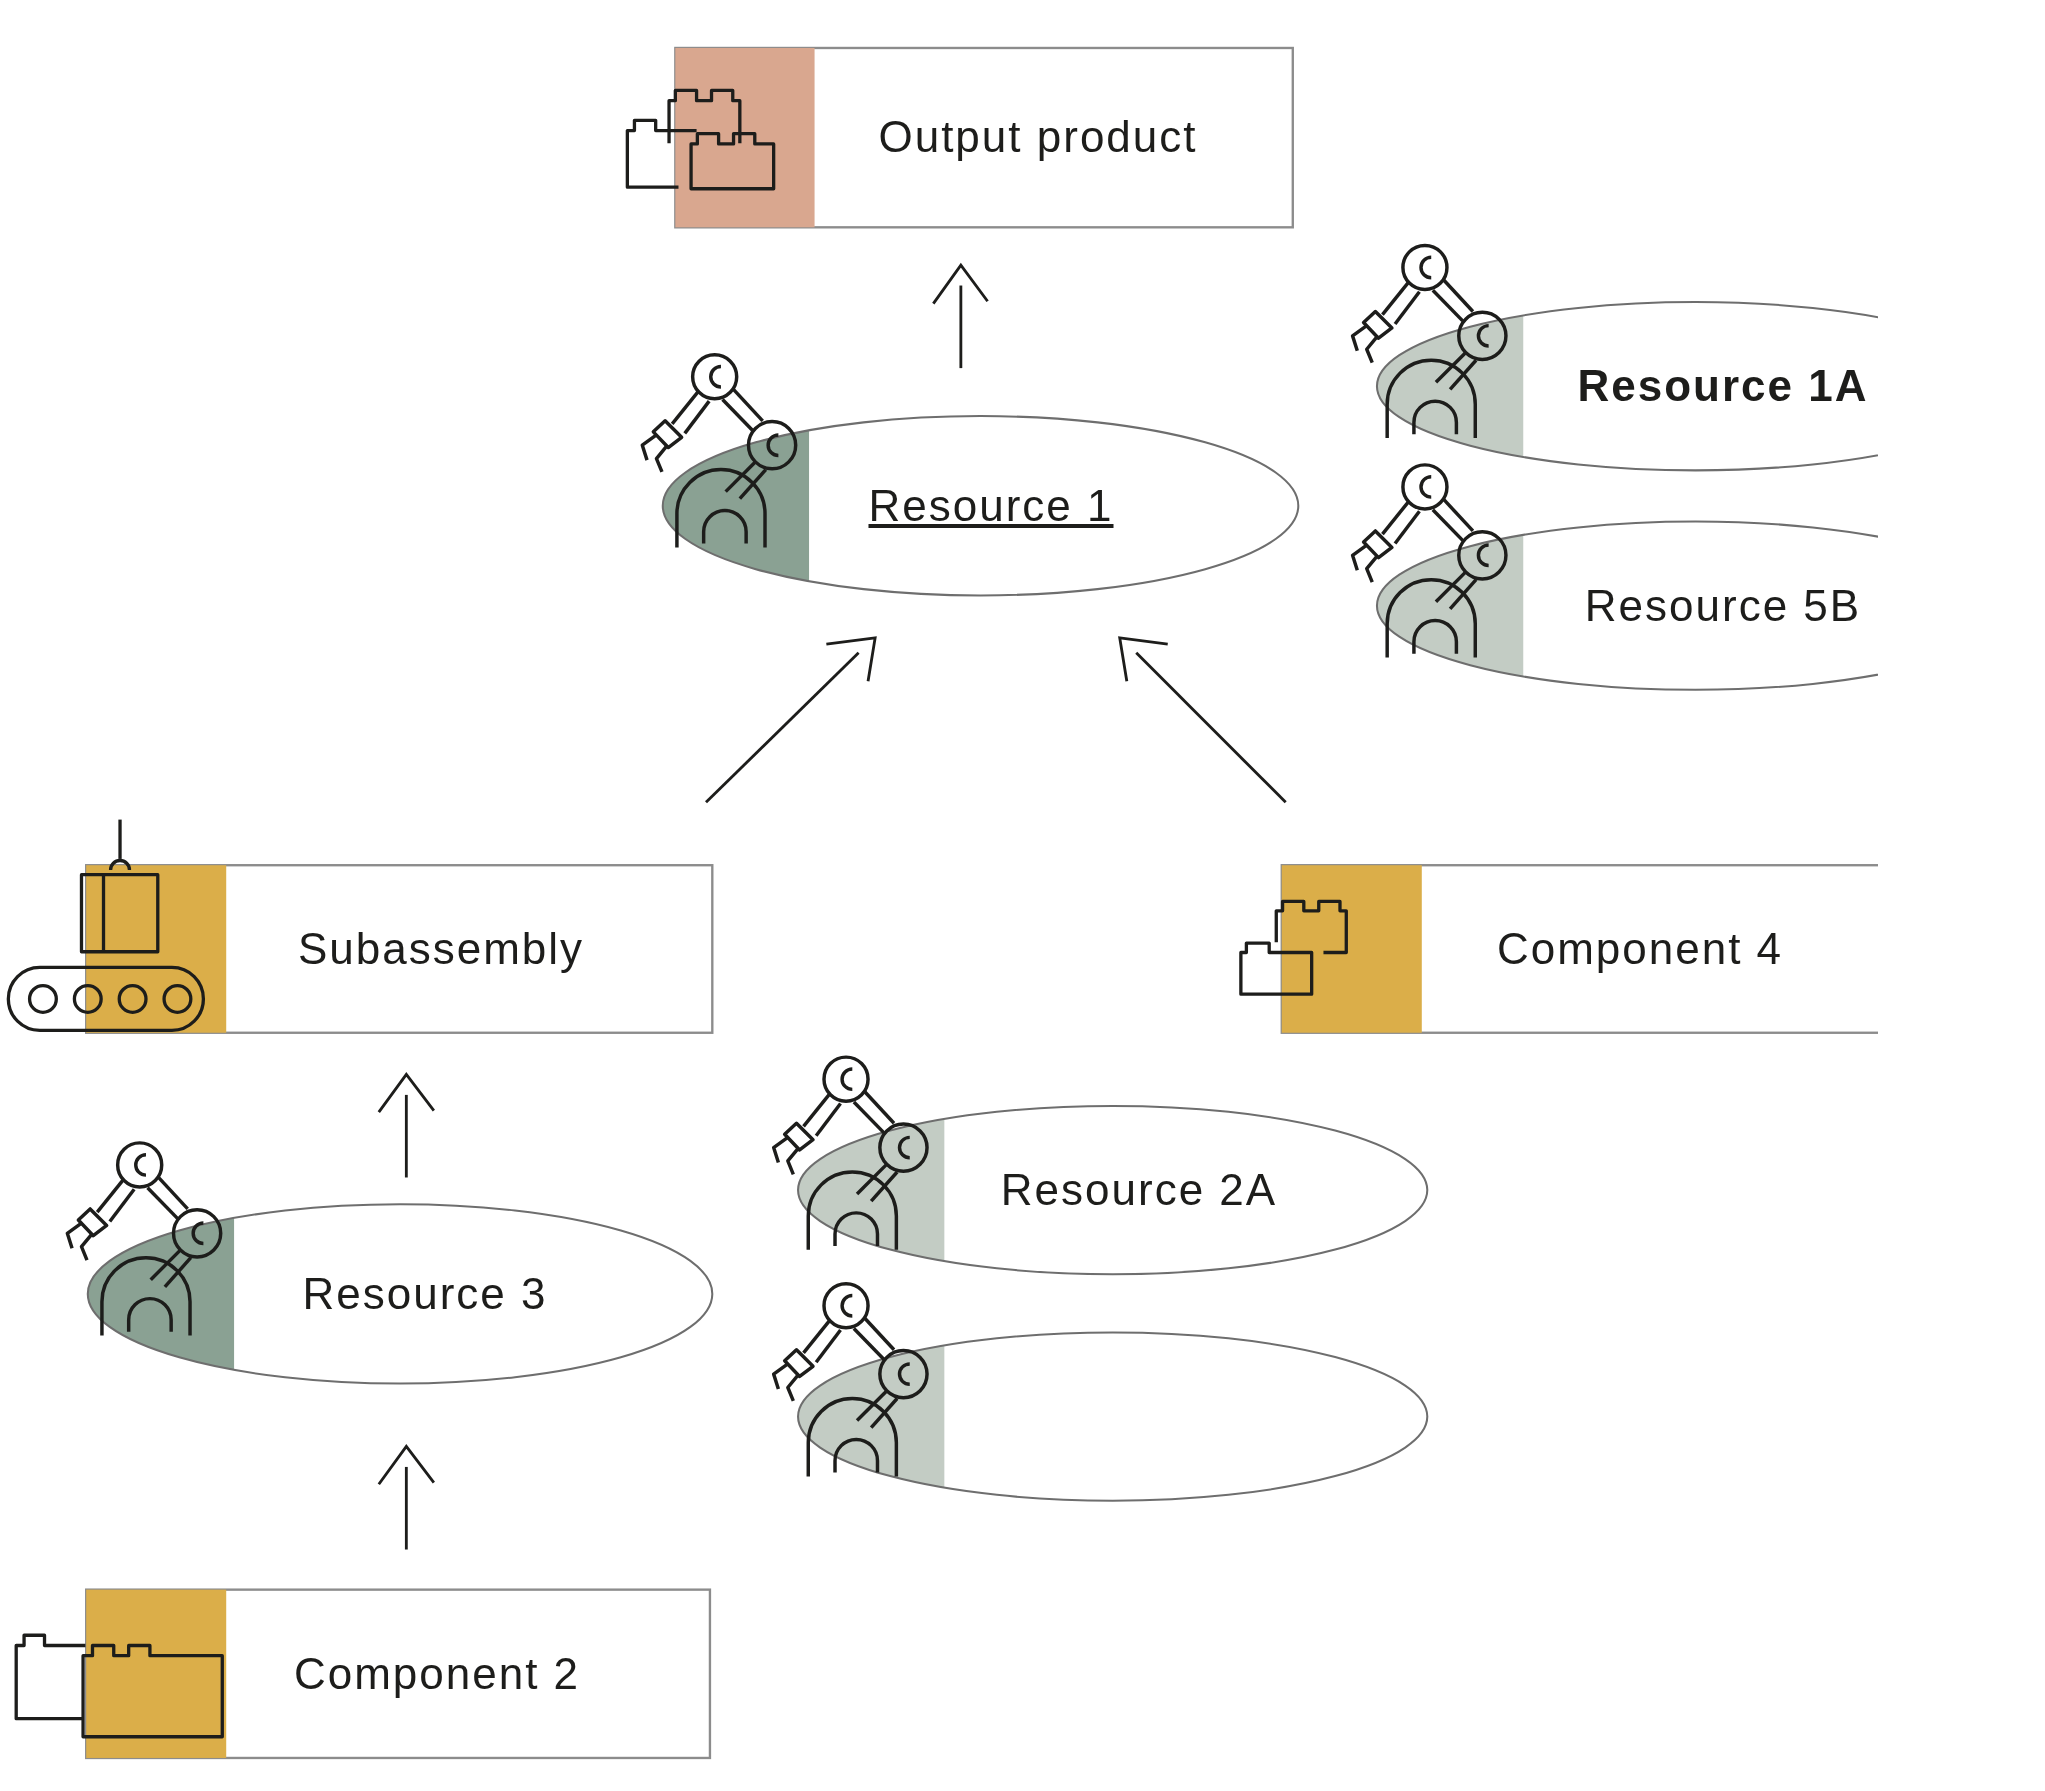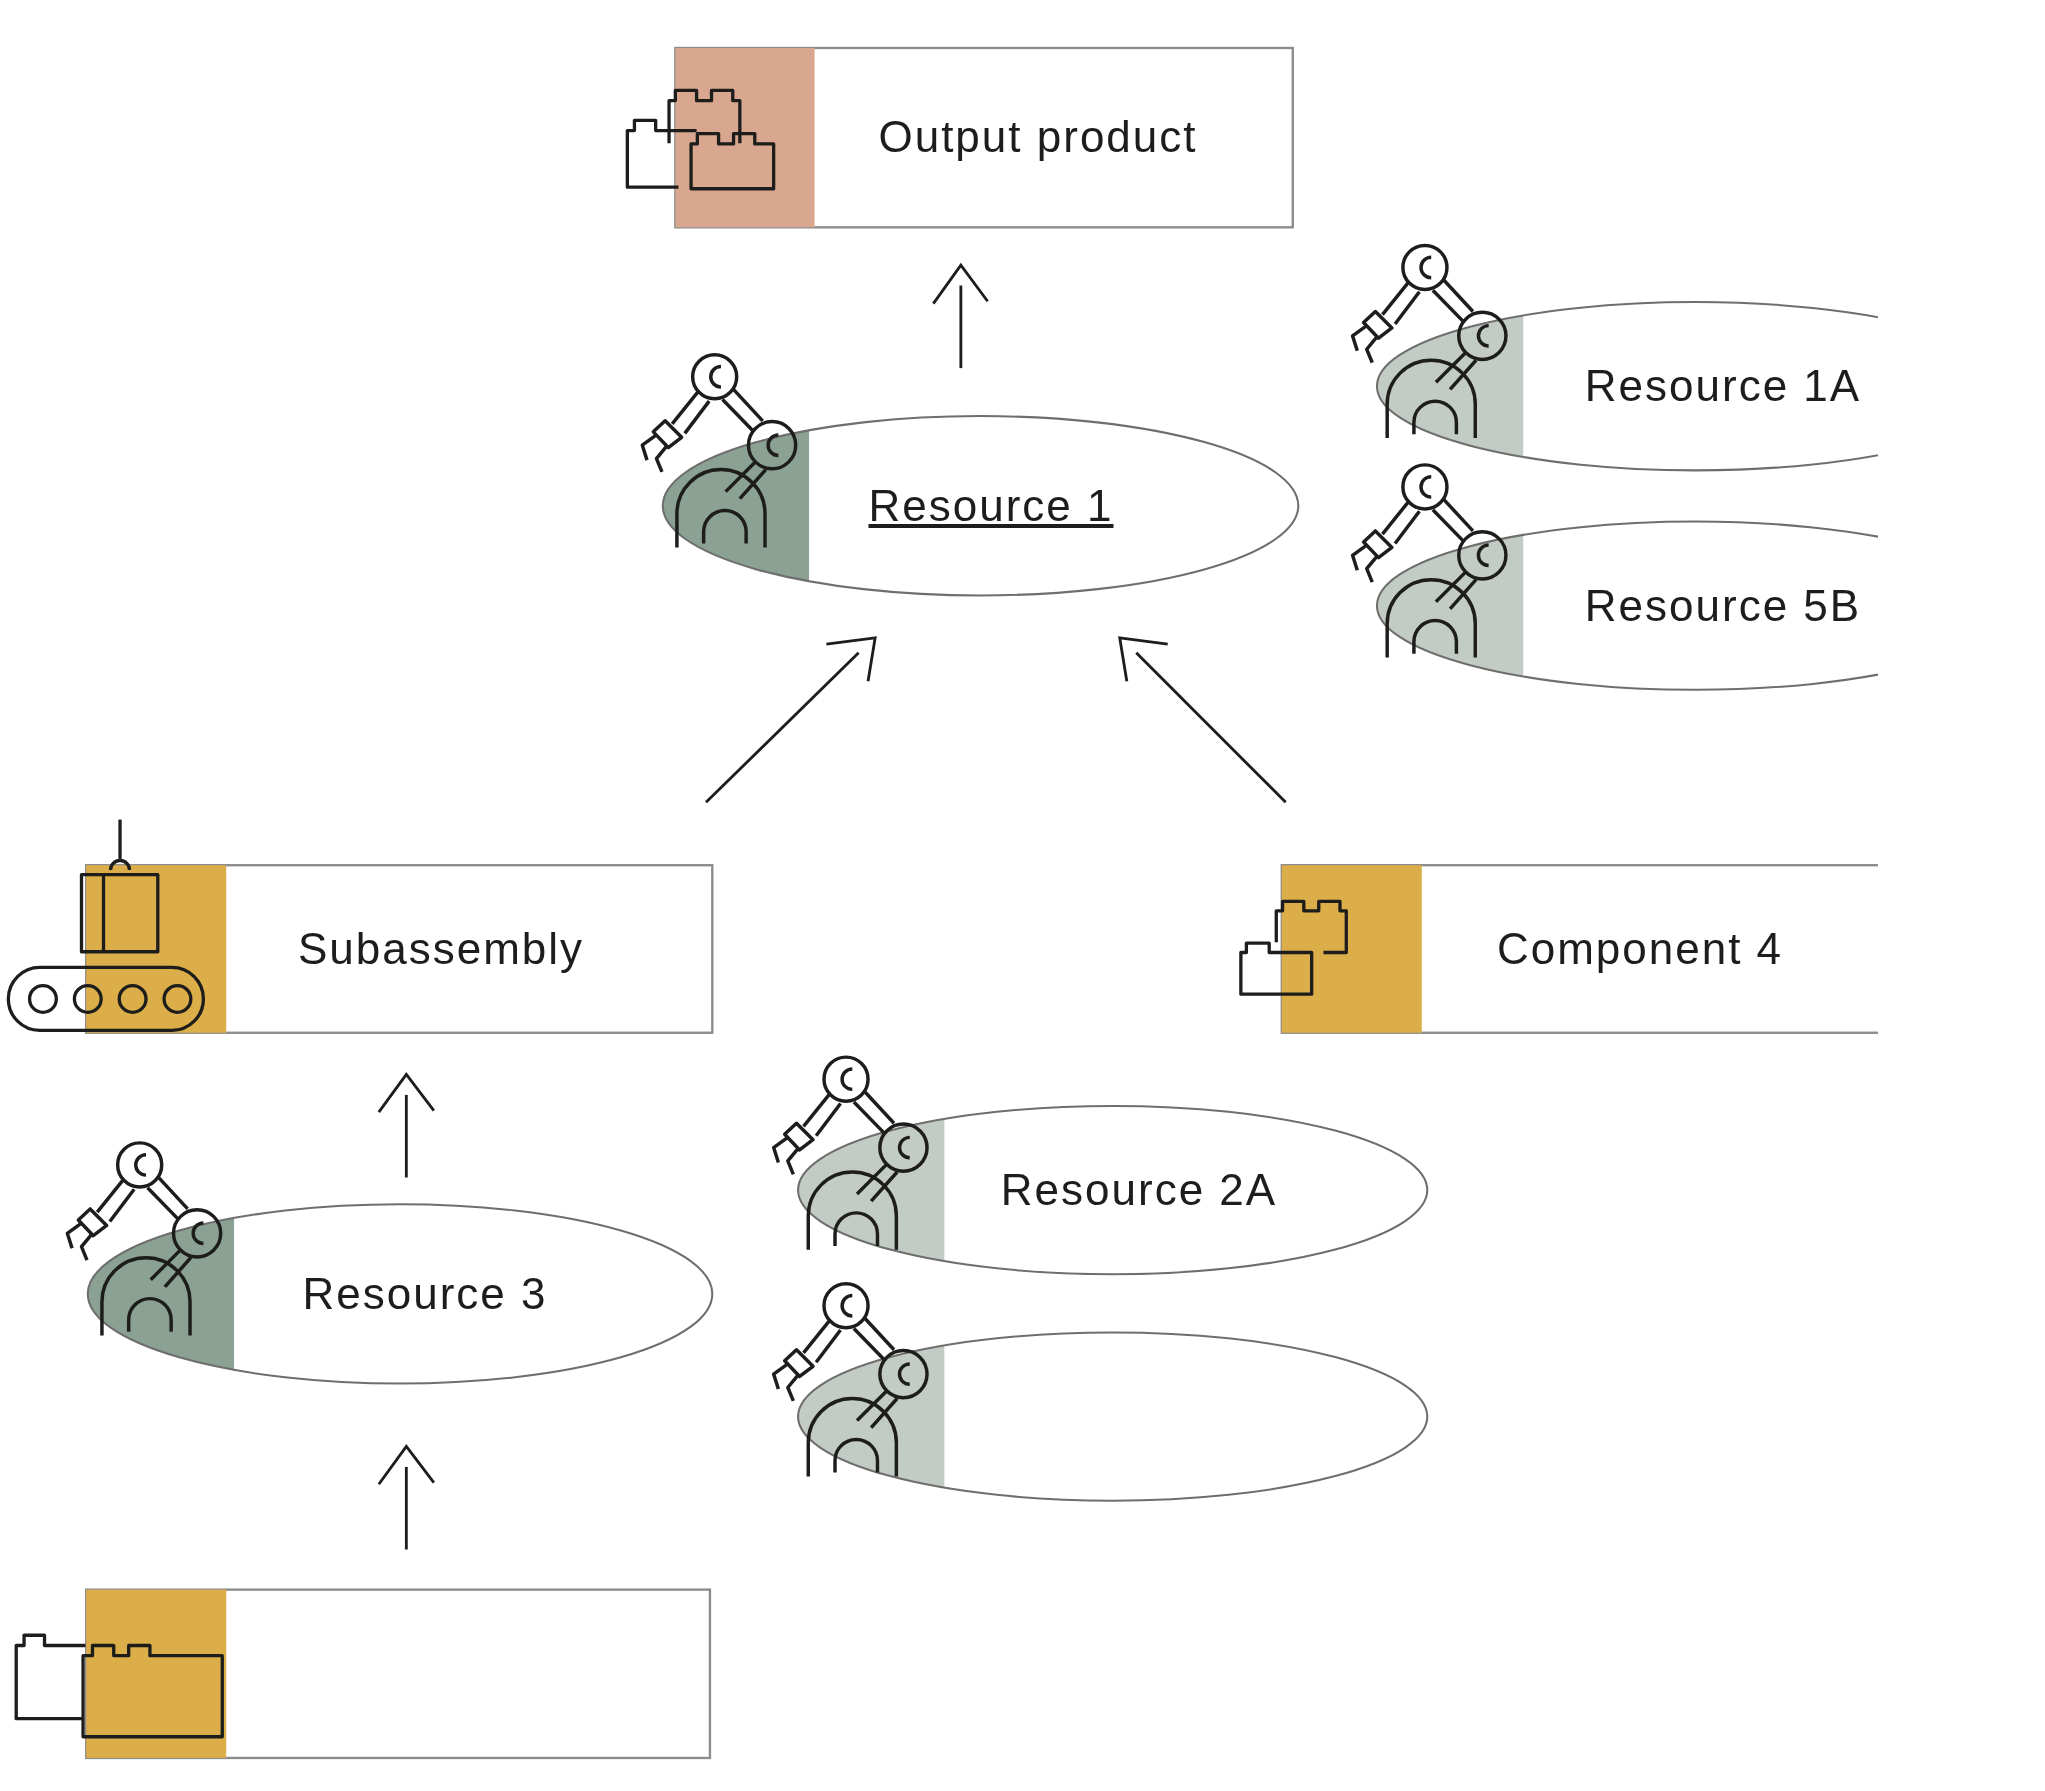--- a/index.html
+++ b/index.html
@@ -173,21 +173,22 @@
       <rect class="accent-yellow" x="109" y="2021" width="178" height="214"></rect>
       <g class="ink-line">
         <path d="M 108,2092 L 56,2092 L 56,2079 L 30,2079 L 30,2092 L 20,2092 L 20,2185 L 105,2185"></path>
         <path d="M 105,2208 L 105,2105 L 117,2105 L 117,2092 L 144,2092 L 144,2105 L 163,2105 L 163,2092 L 190,2092 L 190,2105 L 282,2105 L 282,2208 Z"></path>
       </g>
     </g>
   </svg>
 
   <div class="node-label" style="left:802px;top:90px;">Output product</div>
   <div class="node-label" style="left:755px;top:459px;text-decoration:underline;">Resource 1</div>
-  <div class="node-label" style="left:1487px;top:339px;">Resource 1A</div>
+  <div class="node-label" style="left:1487px;top:339px;font-weight:bold;">Resource 1A</div>
   <div class="node-label" style="left:1487px;top:559px;">Resource 5B</div>
   <div class="node-label" style="left:205px;top:902px;">Subassembly</div>
   <div class="node-label" style="left:1404px;top:902px;">Component 4</div>
   <div class="node-label" style="left:189px;top:1247px;">Resource 3</div>
   <div class="node-label" style="left:903px;top:1143px;text-align:right;">Resource 2A</div>
+  <div class="node-label" style="left:201px;top:1627px;">Component 2</div>
 
 </div>
 
 
 </body></html>

